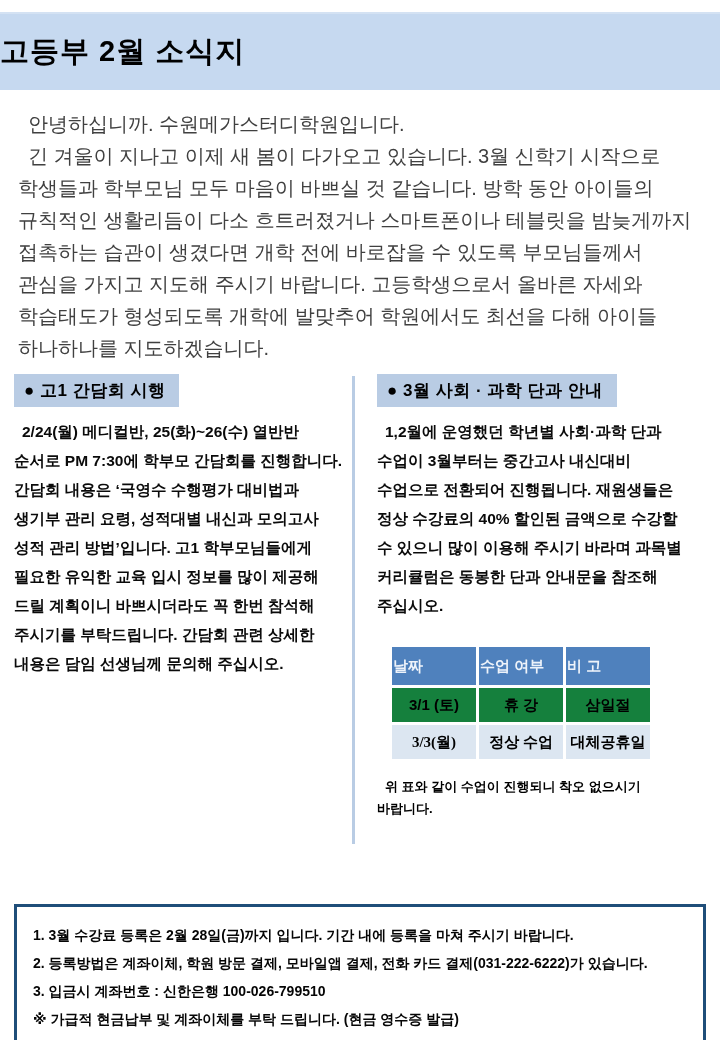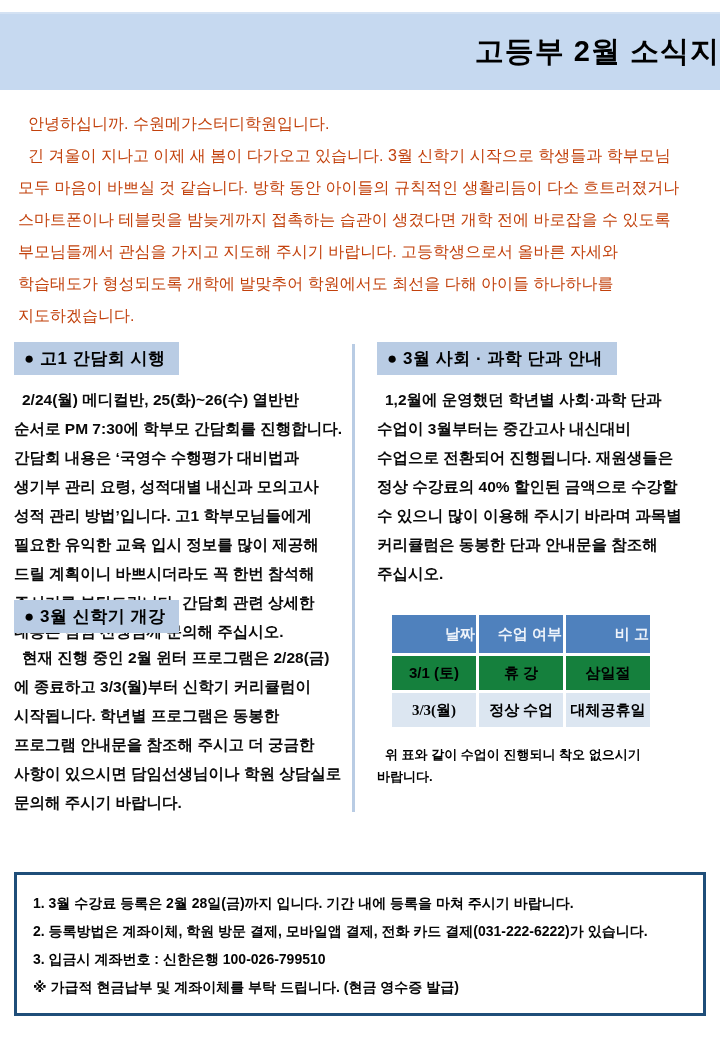--- a/index.html
+++ b/index.html
@@ -6,28 +6,28 @@
   body{
     width:720px;height:1040px;background:#ffffff;overflow:hidden;
     font-family:"Liberation Sans","DejaVu Sans",sans-serif;color:#000;
   }
   .page{position:relative;width:720px;height:1040px;}
 
   
   .banner{
     margin-top:12px;height:76px;background:#c6d9f0;
     border-top:2px solid #d4e2f3;
-    display:flex;align-items:center;justify-content:flex-end;
+    display:flex;align-items:center;justify-content:flex-start;
   }
   .banner h1{
     margin:0;font-size:29px;font-weight:bold;color:#000;letter-spacing:1px;
   }
 
   
-  .intro{margin:18px 18px 0 18px;font-size:16px;line-height:32px;color:#c2410c;}
+  .intro{margin:18px 18px 0 18px;font-size:20px;line-height:32px;color:#404040;}
   .intro p{margin:0;text-indent:10px;word-break:keep-all;}
 
   
   .columns{display:flex;margin-top:10px;height:478px;}
   .col{box-sizing:border-box;}
   .col-left{width:352px;padding:0 8px 0 14px;}
   .divider{width:3px;background:#b9cce4;margin-top:2px;height:468px;}
   .col-right{flex:1;padding:0 30px 0 22px;}
 
   .sec-a{height:258px;}
@@ -41,21 +41,21 @@
     text-indent:8px;word-break:keep-all;color:#0a0a0a;
   }
 
   
   .holiday-table{
     border-collapse:separate;border-spacing:3px;background:#ffffff;
     margin:12px 0 0 12px;
   }
   .holiday-table th{
     background:#4f81bd;color:#eef3fa;font-size:15px;font-weight:bold;
-    width:82px;height:36px;text-align:right;
+    width:82px;height:36px;text-align:left;
   }
   .holiday-table td{
     font-size:15px;font-weight:bold;text-align:center;height:32px;color:#000;
   }
   .holiday-table tr.row-dark td{background:#15803d;}
   .holiday-table tr.row-light td{background:#dce6f1;font-family:Liberation Serif, serif;}
   .table-note{
     margin:14px 0 0 0;font-size:13px;font-weight:bold;line-height:22px;
     text-indent:8px;word-break:keep-all;
   }
@@ -84,24 +84,20 @@
     <p>안녕하십니까. 수원메가스터디학원입니다.</p>
     <p>긴 겨울이 지나고 이제 새 봄이 다가오고 있습니다.  3월 신학기 시작으로 학생들과 학부모님 모두 마음이 바쁘실 것 같습니다.  방학 동안 아이들의 규칙적인 생활리듬이 다소 흐트러졌거나 스마트폰이나 테블릿을 밤늦게까지 접촉하는 습관이 생겼다면 개학 전에 바로잡을 수 있도록 부모님들께서 관심을 가지고 지도해 주시기 바랍니다.  고등학생으로서 올바른 자세와 학습태도가 형성되도록 개학에 발맞추어 학원에서도 최선을 다해 아이들 하나하나를 지도하겠습니다.</p>
   </section>
 
   <div class="columns">
 
     <div class="col col-left">
       <div class="sec sec-a">
         <div class="sec-title">● 고1  간담회 시행</div>
         <p class="sec-body">2/24(월) 메디컬반, 25(화)~26(수) 열반반 순서로 PM 7:30에 학부모 간담회를 진행합니다.  간담회 내용은 ‘국영수 수행평가 대비법과 생기부 관리 요령, 성적대별 내신과 모의고사 성적 관리 방법’입니다.  고1 학부모님들에게 필요한 유익한 교육 입시 정보를 많이 제공해 드릴 계획이니 바쁘시더라도 꼭 한번 참석해 주시기를 부탁드립니다.  간담회 관련 상세한 내용은 담임 선생님께 문의해 주십시오.</p>
-      </div>
-      <div class="sec">
-        <div class="sec-title">● 3월 신학기 개강</div>
-        <p class="sec-body">현재 진행 중인 2월 윈터 프로그램은 2/28(금)에 종료하고 3/3(월)부터 신학기 커리큘럼이 시작됩니다.  학년별  프로그램은 동봉한 프로그램 안내문을 참조해 주시고 더 궁금한 사항이 있으시면 담임선생님이나 학원 상담실로 문의해 주시기 바랍니다.</p>
       </div>
     </div>
 
     <div class="divider"></div>
 
     <div class="col col-right">
       <div class="sec sec-a">
         <div class="sec-title">● 3월 사회 ·  과학 단과 안내</div>
         <p class="sec-body">1,2월에 운영했던 학년별 사회·과학 단과 수업이 3월부터는 중간고사 내신대비 수업으로 전환되어 진행됩니다.  재원생들은 정상 수강료의 40% 할인된 금액으로 수강할 수 있으니 많이 이용해 주시기 바라며 과목별 커리큘럼은 동봉한 단과 안내문을 참조해 주십시오.</p>
       </div>

